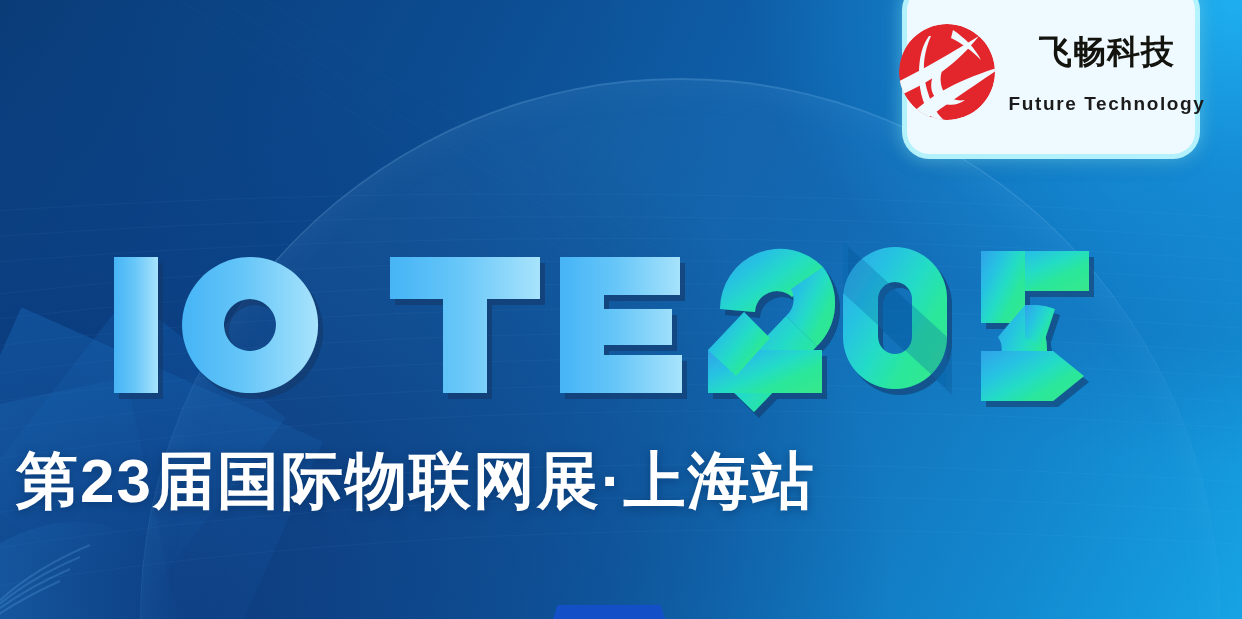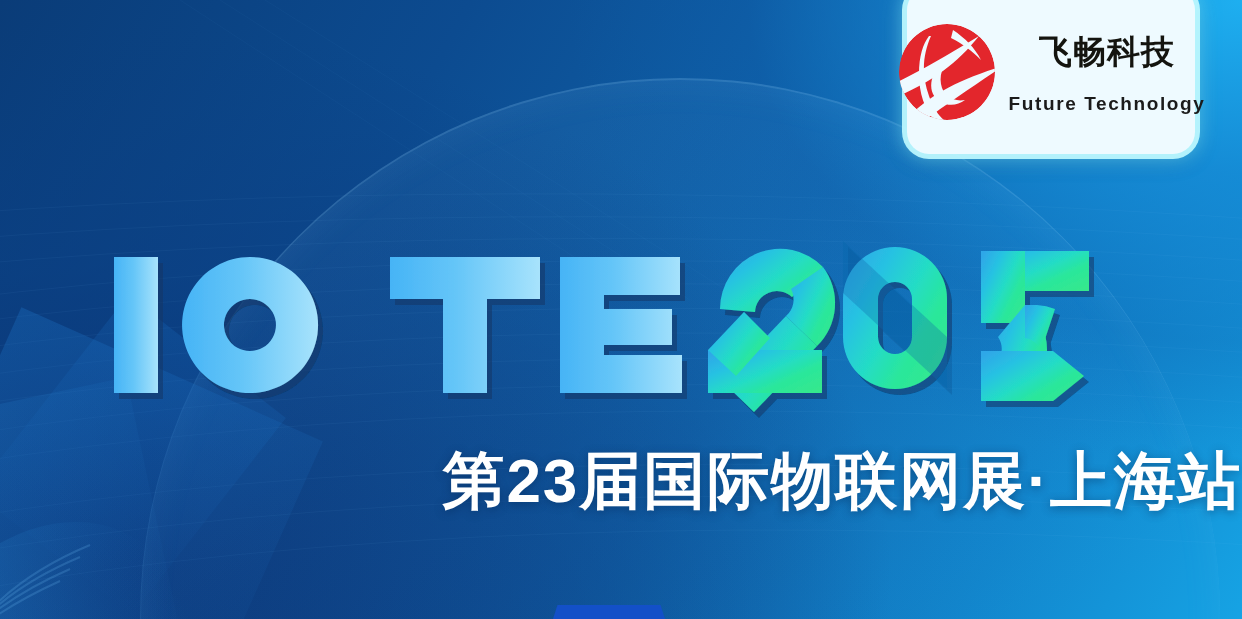--- a/index.html
+++ b/index.html
@@ -113,22 +113,22 @@
   .wordmark{
     position:absolute;
     left:108px; top:243px;
     width:990px; height:150px;
   }
   .wordmark svg{ width:100%; height:100%; display:block; overflow:visible; }
 
   
   .subtitle{
     position:absolute;
-    left:7px; right:0; top:450px;
-    text-align:right;
+    left:16px; right:0; top:450px;
+    text-align:left;
     color:#ffffff;
     font-size:62px;
     font-weight:700;
     letter-spacing:2px;
     line-height:1;
     font-family:"Liberation Sans", sans-serif;
     text-shadow:0 2px 10px rgba(3,35,80,0.45);
     white-space:nowrap;
   }
 </style>

